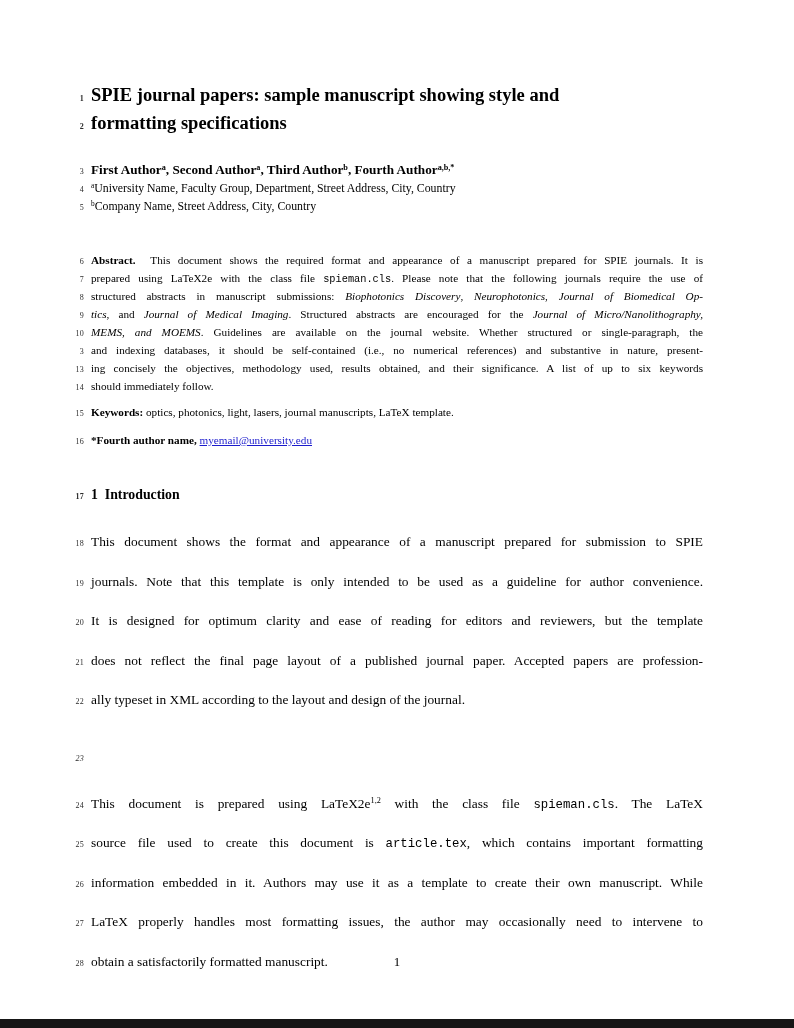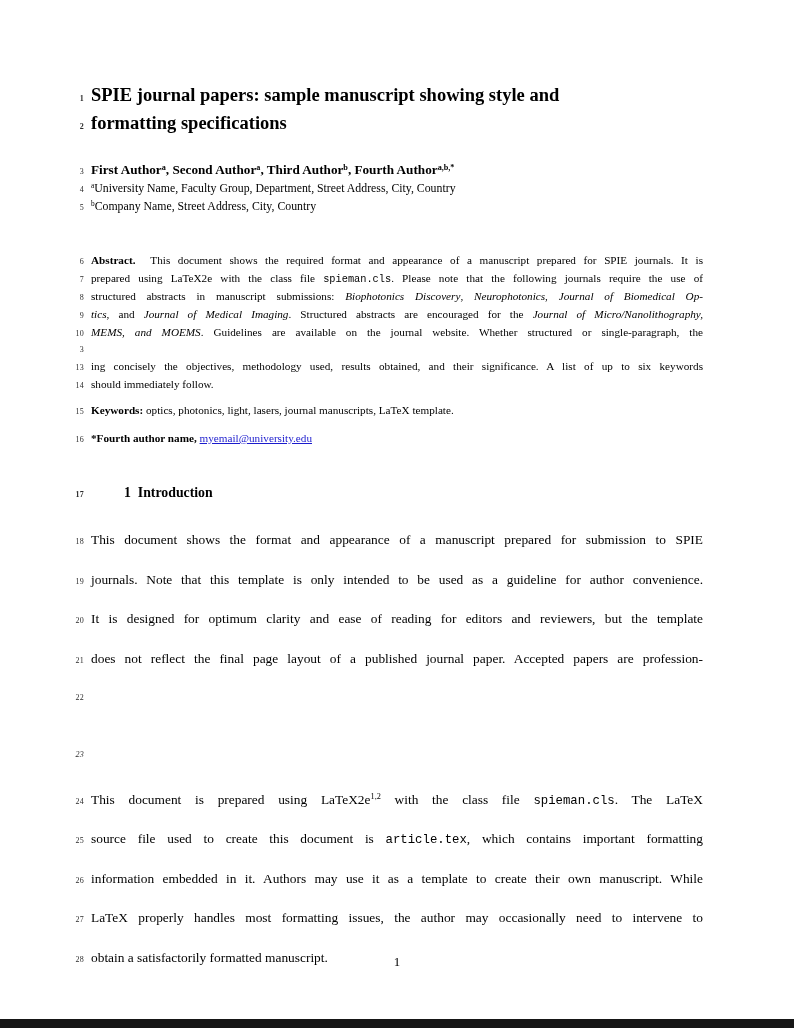--- a/index.html
+++ b/index.html
@@ -21,21 +21,21 @@
   .content { flex:1 1 auto; min-width:0; text-align:left; }
   .line.just .content { text-align:justify; text-align-last:justify; }
 
   .title { font-size:18.5px; line-height:25px; font-weight:700; }
   .authors { margin-top:22px; font-size:13.2px; line-height:17px; }
   .affiliation { font-size:11.8px; line-height:17px; }
   .abstract { font-size:11.2px; line-height:16px; }
   .abstract.first { margin-top:36px; }
   .keywords { margin-top:8px; font-size:11.2px; line-height:16px; }
   .author-note { margin-top:10px; font-size:11.2px; line-height:16px; }
-  .section-heading { margin-top:35px; font-size:13.8px; line-height:19px; font-weight:700;gap:33px; }
+  .section-heading { margin-top:35px; font-size:13.8px; line-height:19px; font-weight:700; }
   .subsection-heading { margin-top:36px; font-size:13.4px; line-height:19px; font-style:italic; }
   .body { margin-top:17px; font-size:13.4px; line-height:20.5px; }
   .body.first { margin-top:26px; }
 
   .seg-b { font-weight:700; }
   .seg-i { font-style:italic; }
   .seg-tt { font-family:"Liberation Mono","DejaVu Sans Mono",monospace; font-size:0.92em; }
   .seg-sup { font-size:0.62em; position:relative; top:-0.5em; }
   .seg-link { color:var(--link-color,#1b1bcd); text-decoration:underline; cursor:pointer; }
 
@@ -88,20 +88,21 @@
       <div class="line abstract just">
     <span class="lineno">9</span>
     <span class="content"><span class="seg-i">tics</span><span>, and </span><span class="seg-i">Journal of Medical Imaging</span><span>. Structured abstracts are encouraged for the </span><span class="seg-i">Journal of Micro/Nanolithography,</span></span>
   </div>
       <div class="line abstract just">
     <span class="lineno">10</span>
     <span class="content"><span class="seg-i">MEMS, and MOEMS</span><span>. Guidelines are available on the journal website. Whether structured or single-paragraph, the</span></span>
   </div>
       <div class="line abstract just">
     <span class="lineno">3</span>
+    <span class="content"><span>and indexing databases, it should be self-contained (i.e., no numerical references) and substantive in nature, present-</span></span>
   </div>
       <div class="line abstract just">
     <span class="lineno">13</span>
     <span class="content"><span>ing concisely the objectives, methodology used, results obtained, and their significance. A list of up to six keywords</span></span>
   </div>
       <div class="line abstract">
     <span class="lineno">14</span>
     <span class="content"><span>should immediately follow.</span></span>
   </div>
       <div class="line keywords">
@@ -127,20 +128,21 @@
       <div class="line body just">
     <span class="lineno">20</span>
     <span class="content"><span>It is designed for optimum clarity and ease of reading for editors and reviewers, but the template</span></span>
   </div>
       <div class="line body just">
     <span class="lineno">21</span>
     <span class="content"><span>does not reflect the final page layout of a published journal paper. Accepted papers are profession-</span></span>
   </div>
       <div class="line body">
     <span class="lineno">22</span>
+    <span class="content"><span>ally typeset in XML according to the layout and design of the journal.</span></span>
   </div>
       <div class="line subsection-heading">
     <span class="lineno">23</span>
   </div>
       <div class="line body first just">
     <span class="lineno">24</span>
     <span class="content"><span>This document is prepared using LaTeX2e</span><span class="seg-sup">1,2</span><span> with the class file </span><span class="seg-tt">spieman.cls</span><span>. The LaTeX</span></span>
   </div>
       <div class="line body just">
     <span class="lineno">25</span>

